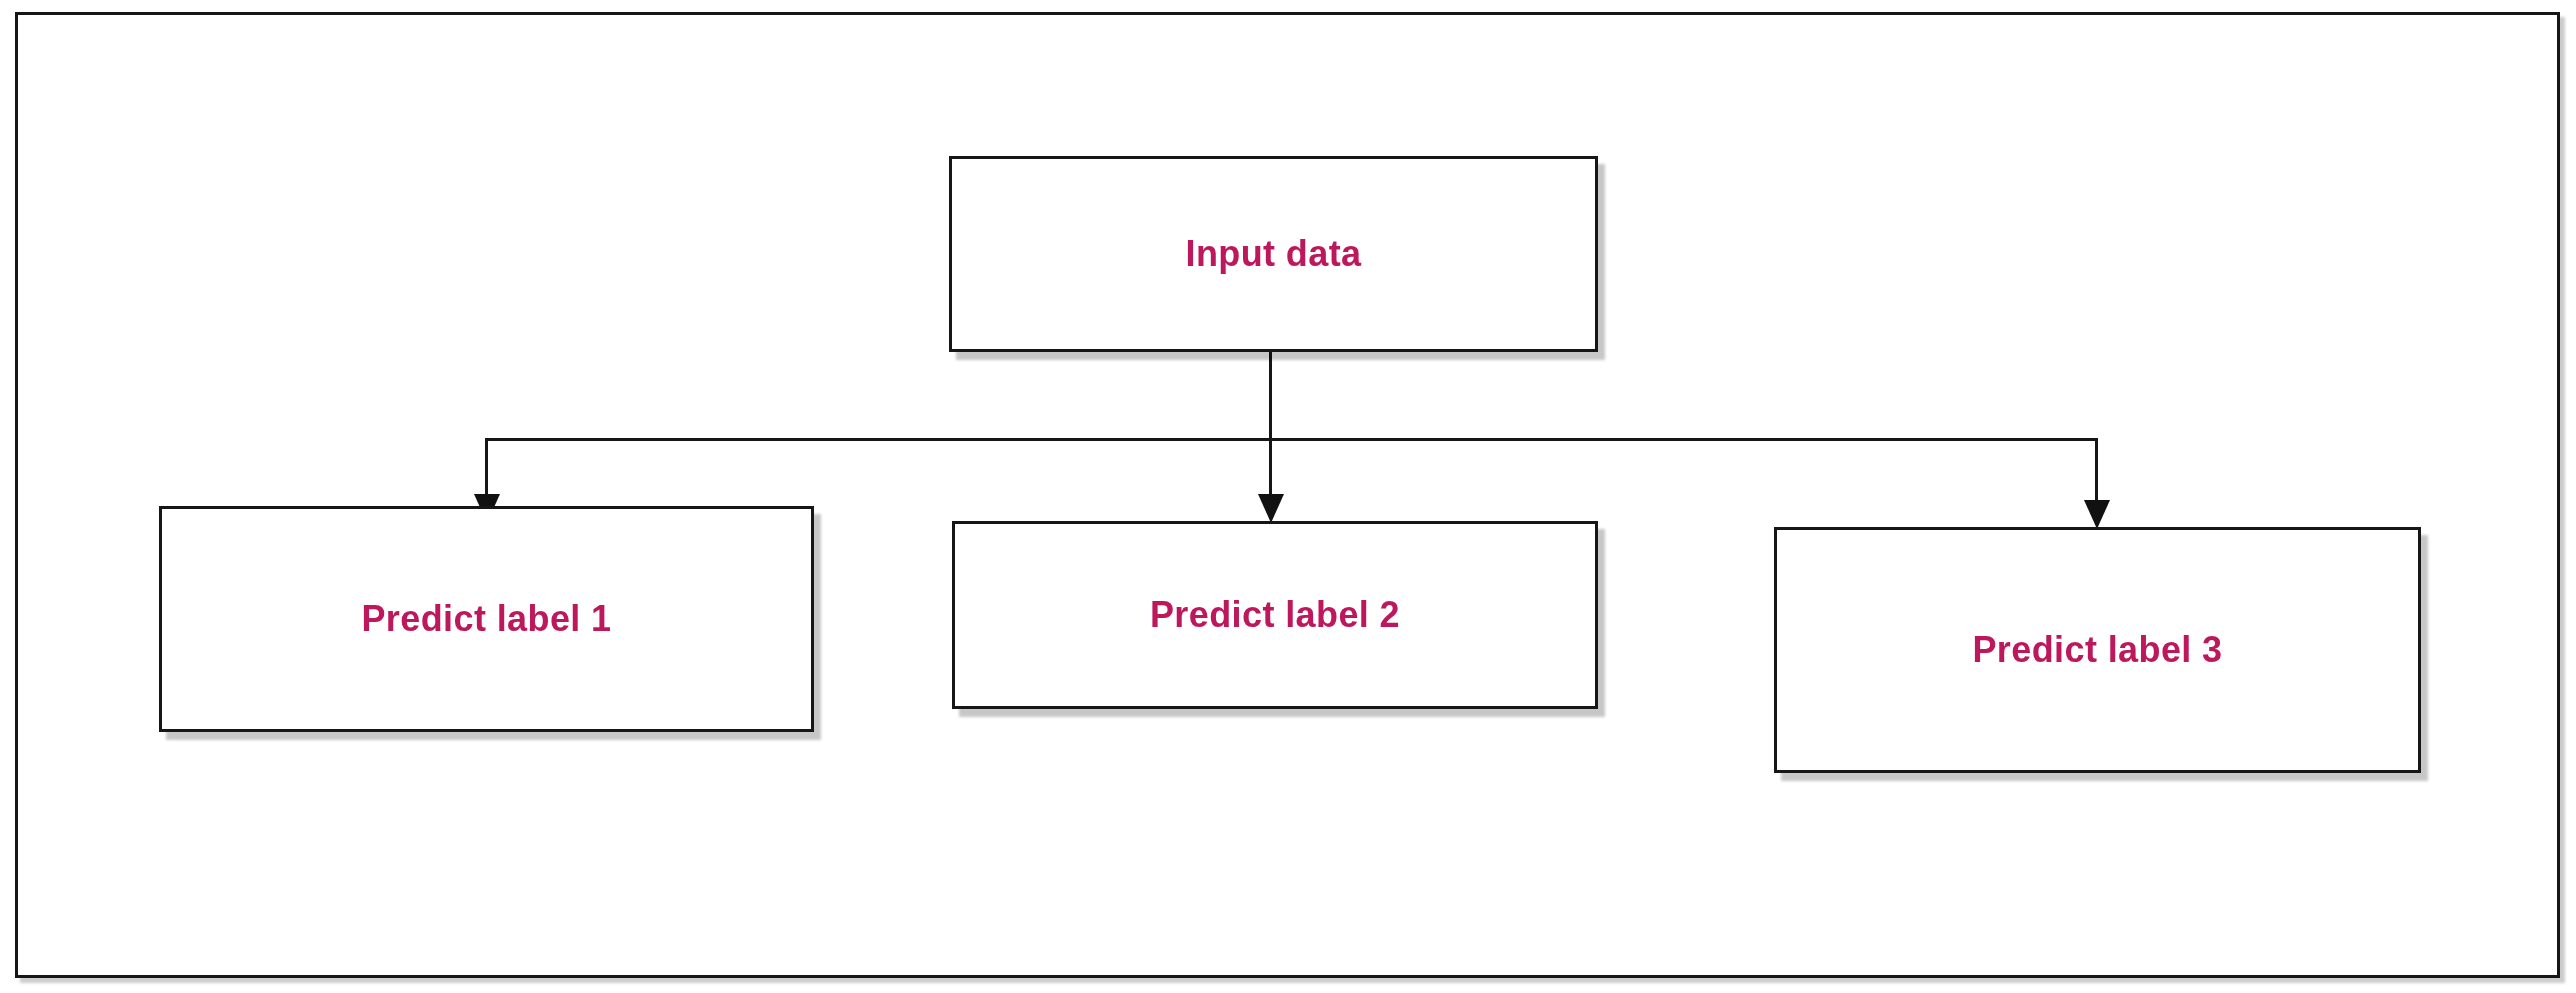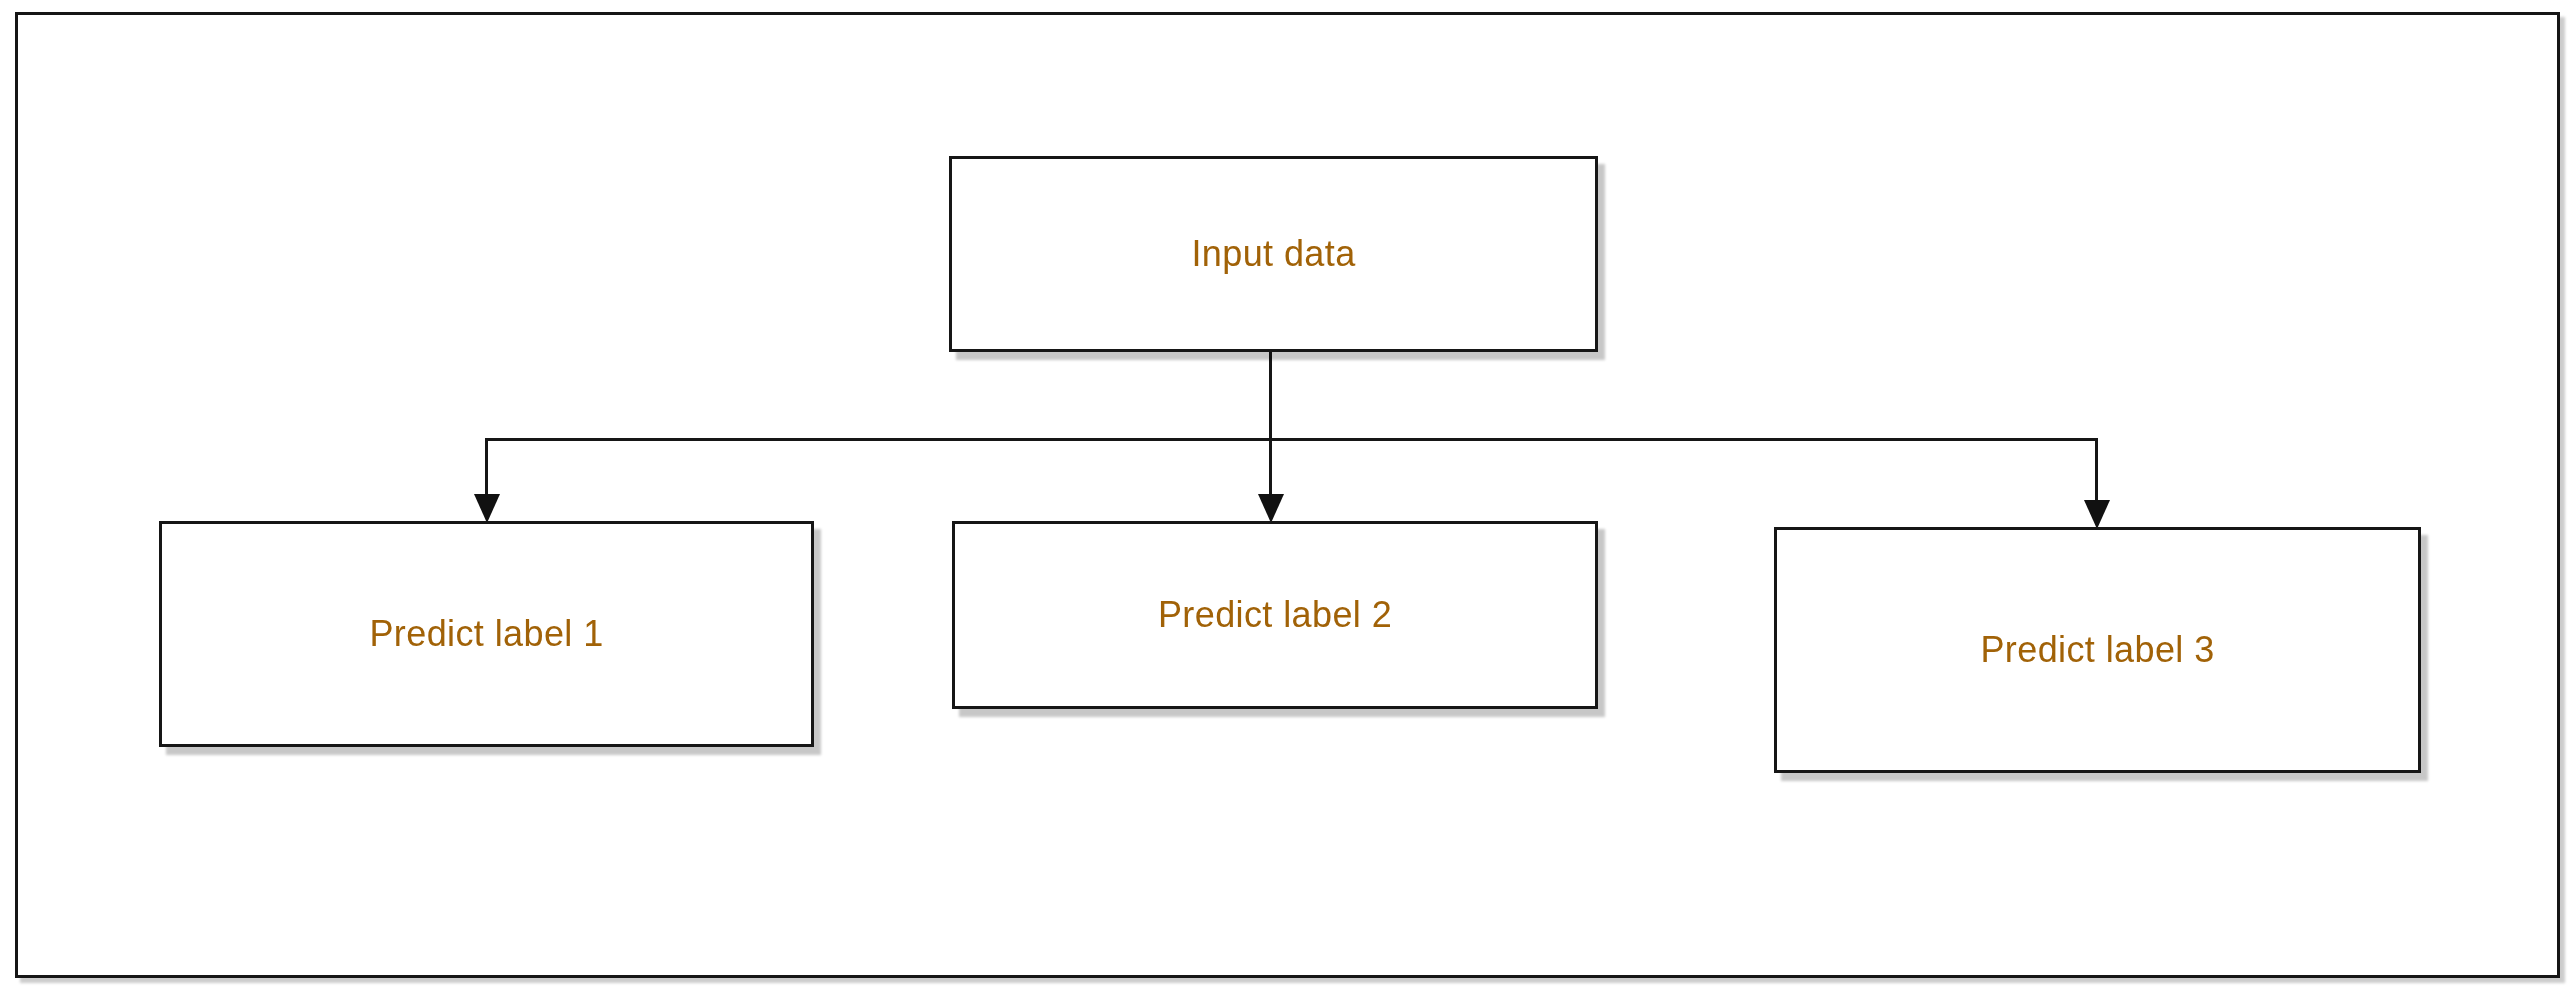--- a/index.html
+++ b/index.html
@@ -33,29 +33,29 @@
     position: absolute;
     background: #ffffff;
     border: 3.4px solid #161616;
     box-shadow: 6.9px 7.7px 2.6px rgba(0,0,0,0.22);
     display: flex;
     align-items: center;
     justify-content: center;
   }
 
   .node-label {
-    font-weight: normal;
+    font-weight: bold;
     font-size: 36px;
-    color: #a16207;
+    color: #be185d;
     letter-spacing: 0.4px;
     white-space: nowrap;
   }
 
   #node-root    { left: 949px; top: 156px; width: 649px; height: 196px; }
-  #node-child-1 { left: 159px;  top: 521px; width: 655px; height: 226px; }
+  #node-child-1 { left: 159px;  top: 506px; width: 655px; height: 226px; }
   #node-child-2 { left: 952px; top: 521px; width: 646px; height: 188px; }
   #node-child-3 { left: 1774px; top: 527px; width: 647px; height: 246px; }
 
   .line {
     position: absolute;
     background: #161616;
   }
 
   
   #connector-stem   { left: 1269px; top: 351px; width: 3.4px; height: 147px; }

